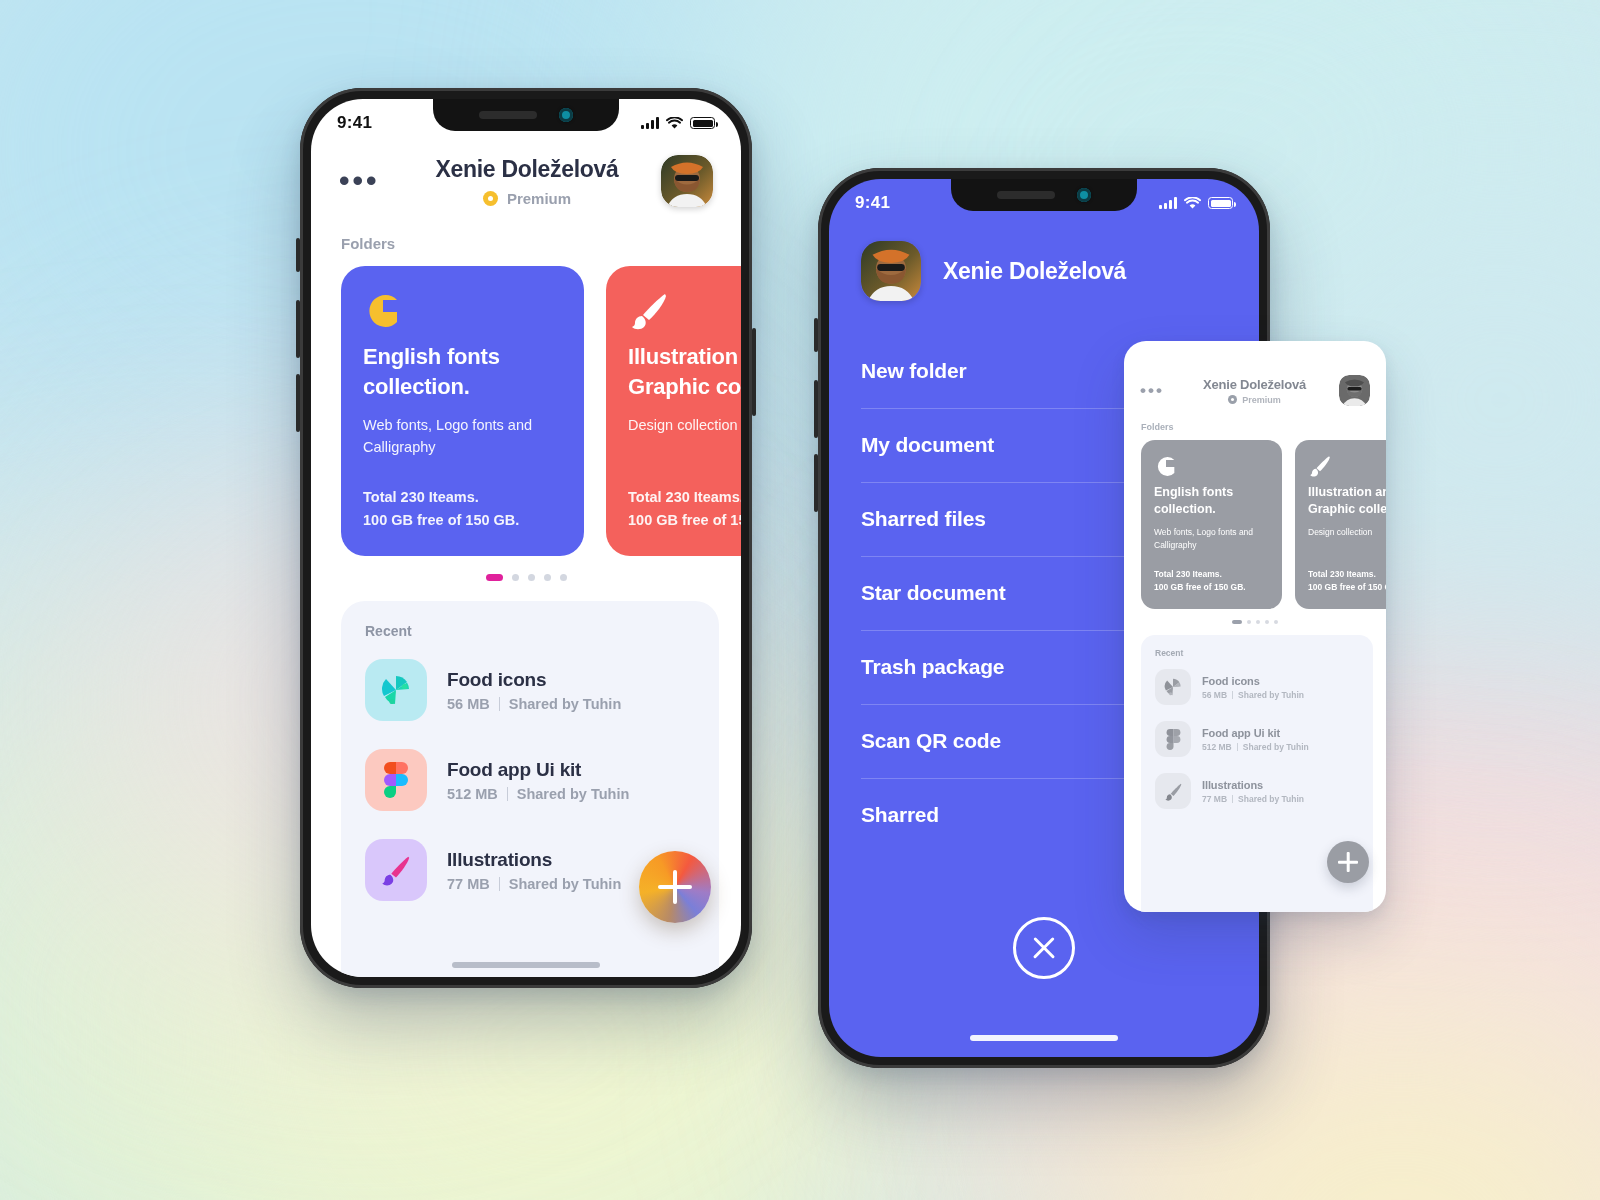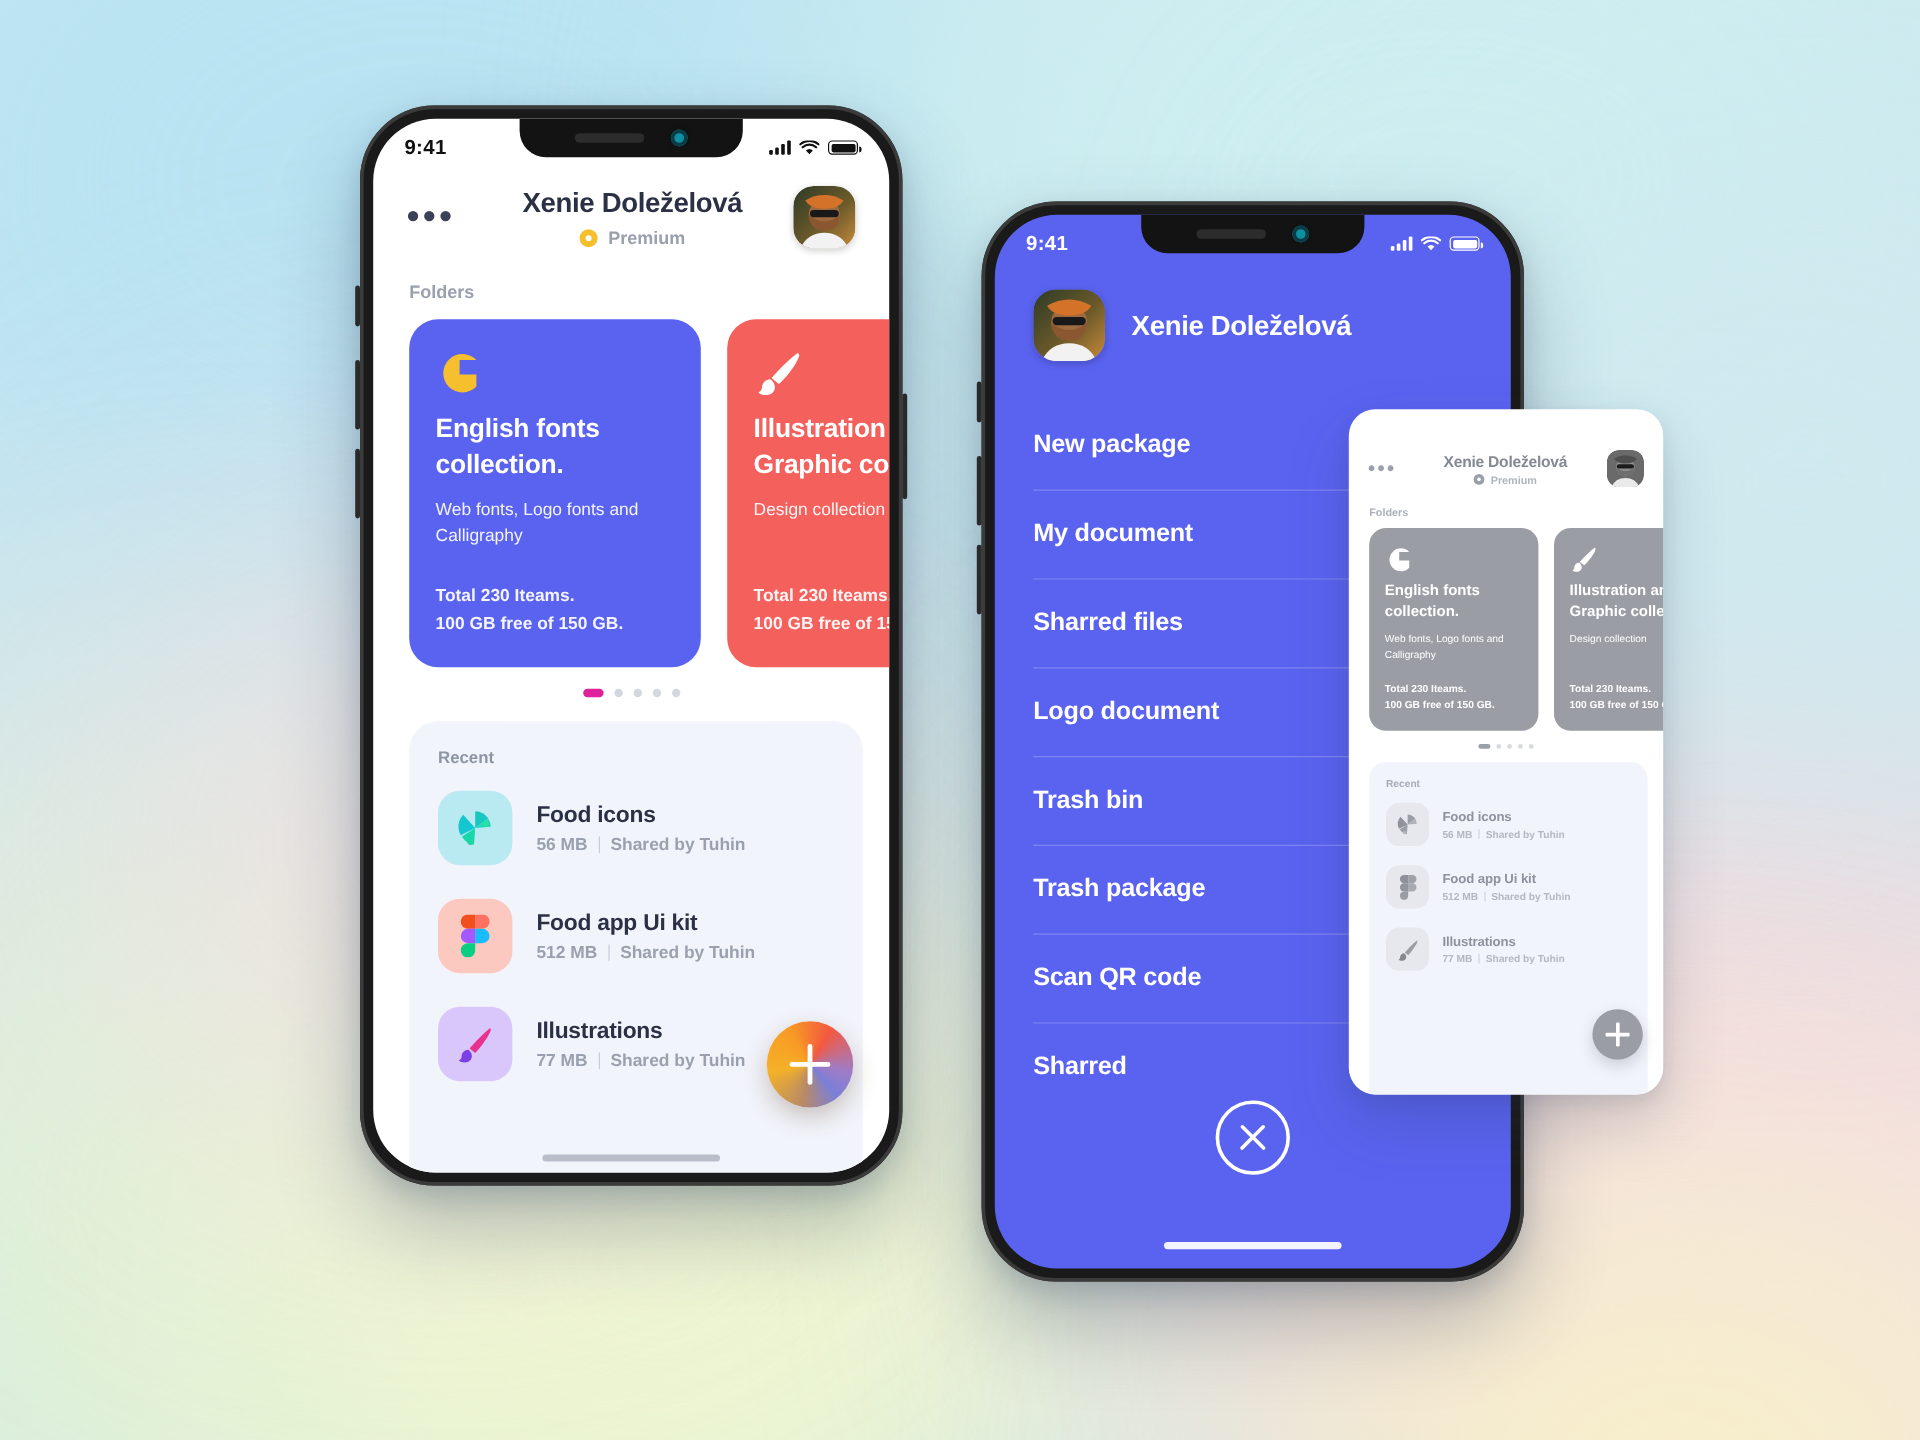--- a/index.html
+++ b/index.html
@@ -425,25 +425,24 @@
             <path d="M13 24 q13 11 26 0 q-1 13 -13 13 q-12 0 -13 -13z" fill="#8a5731"></path>
             <rect x="14" y="20" width="24" height="6" rx="3" fill="#191919"></rect>
             <path d="M6 52 q6 -13 20 -13 q14 0 20 13z" fill="#f2f2f2"></path>
           </g>
         </svg>
       </div>
       <div class="menu-name">Xenie Doleželová</div>
     </div>
 
     <div class="menu-list">
-      <div class="mitem">New package</div>
+      <div class="mitem">New folder</div>
       <div class="mitem">My document</div>
       <div class="mitem">Sharred files</div>
-      <div class="mitem">Logo document</div>
-      <div class="mitem">Trash bin</div>
+      <div class="mitem">Star document</div>
       <div class="mitem">Trash package</div>
       <div class="mitem">Scan QR code</div>
       <div class="mitem last">Sharred</div>
     </div>
 
     <div class="close-btn">
       <span class="x"></span>
     </div>
     <div class="home-ind-w"></div>
   </div>

